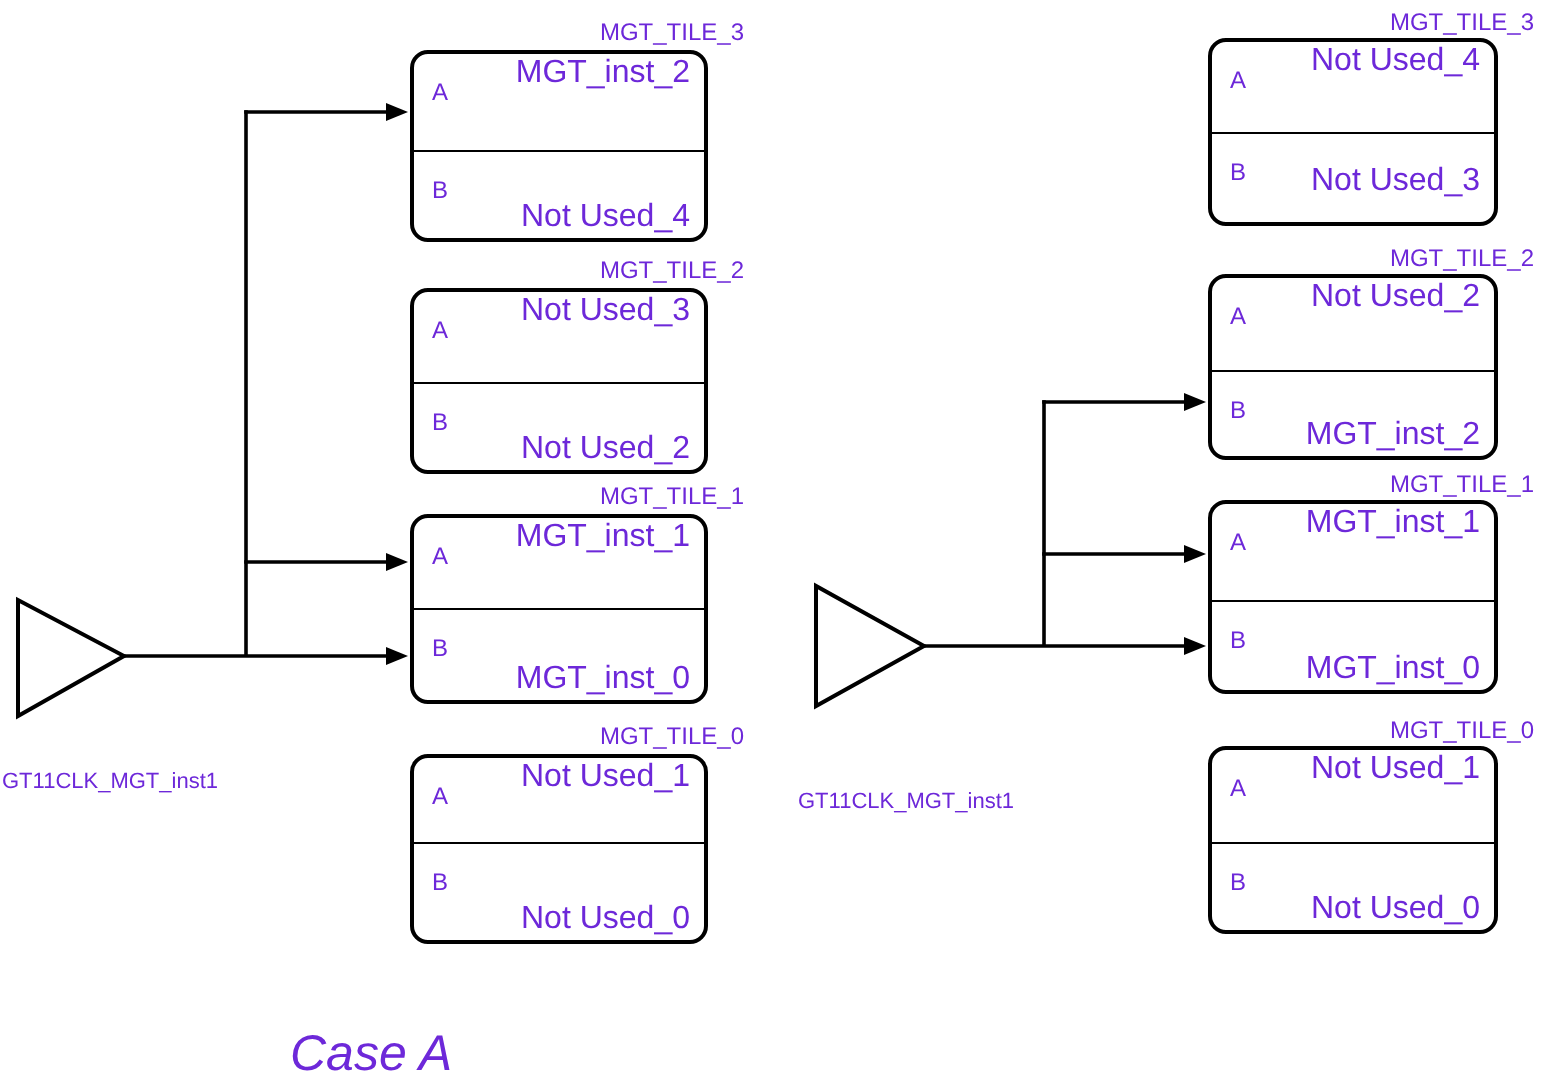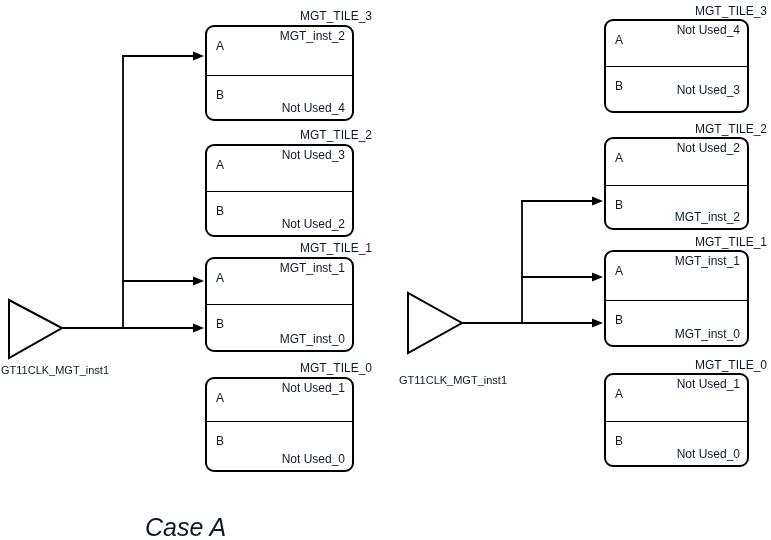--- a/index.html
+++ b/index.html
@@ -1,42 +1,42 @@
 <!DOCTYPE html>
 <html><head>
 <meta charset="utf-8">
 <style>
   html,body{margin:0;padding:0;background:#fff;}
   .canvas{
     position:relative;width:771px;height:540px;background:#ffffff;
-    font-family:"Liberation Sans", sans-serif;color:#0f172a;overflow:hidden;
+    font-family:"Liberation Sans", sans-serif;color:#6d28d9;overflow:hidden;
   }
   .wires{position:absolute;left:0;top:0;pointer-events:none;}
   .wires line{stroke:#000;stroke-width:1.8;}
   .wires .arrow{fill:#000;stroke:none;}
   .wires .buf{fill:#fff;stroke:#000;stroke-width:2;}
   .tile{
     position:absolute;background:#fff;border:2px solid #000;border-radius:9px;
     box-sizing:border-box;display:flex;flex-direction:column;
   }
   .sec{position:relative;}
   .sec.a{border-bottom:1.5px solid #000;box-sizing:border-box;}
   .sec.b{flex:1;}
   .port{position:absolute;left:9px;top:13px;font-size:12px;line-height:13px;}
-  .lbl{position:absolute;right:7px;font-size:12px;line-height:13px;white-space:nowrap;}
+  .lbl{position:absolute;right:7px;font-size:16px;line-height:13px;white-space:nowrap;}
   .lbl.top{top:3px;}
   .lbl.bottom{bottom:4px;}
   .lbl.mid{top:17px;}
   .tile-title{
     position:absolute;font-size:12px;line-height:13px;height:13px;
     text-align:right;white-space:nowrap;
   }
   .tile-title.left-col{left:205px;width:167px;}
   .tile-title.right-col{left:600px;width:167px;}
-  .buffer-label{position:absolute;font-size:11px;line-height:13px;white-space:nowrap;}
+  .buffer-label{position:absolute;font-size:11px;line-height:13px;white-space:nowrap;margin-top:21px;}
   .case-caption{position:absolute;font-size:25px;line-height:26px;white-space:nowrap;font-style:italic;}
 </style>
 </head>
 <body>
 
 <div class="canvas">
 
   <svg class="wires" width="771" height="540" viewBox="0 0 771 540">
 
     <polygon class="buf" points="9,300 9,358 62,328"></polygon>

